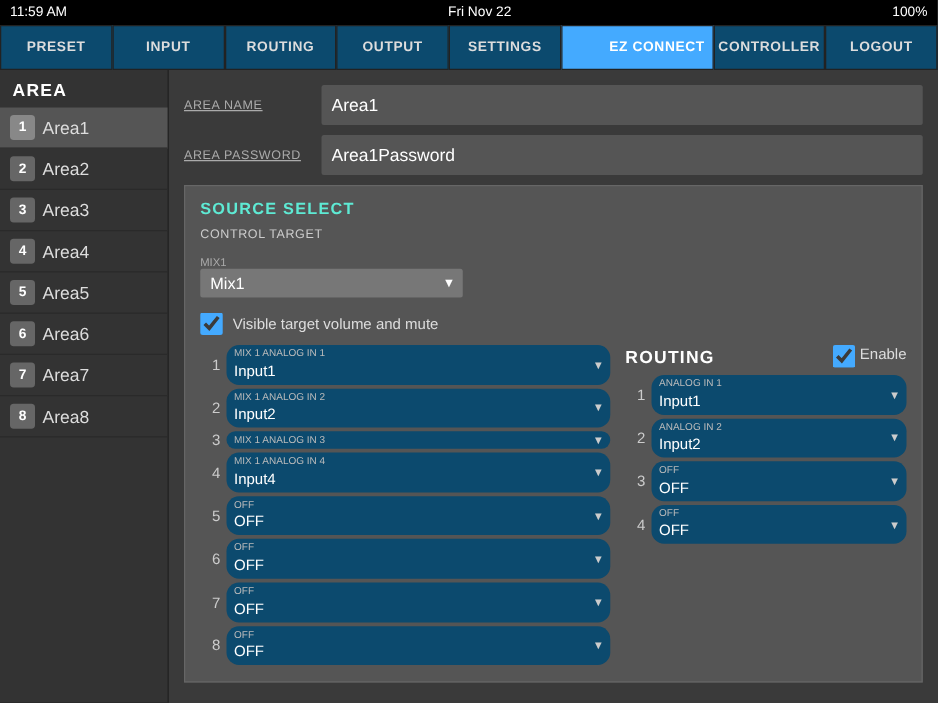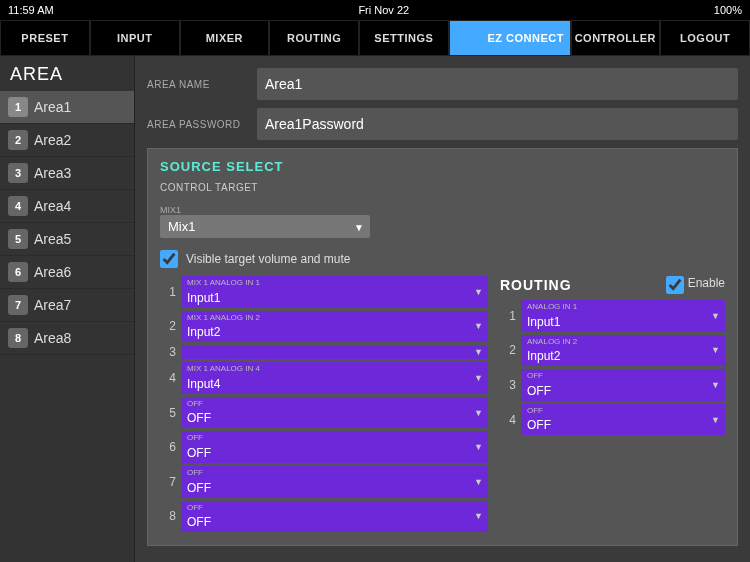--- a/index.html
+++ b/index.html
@@ -32,21 +32,21 @@
       align-items: stretch;
     }
     .nav-tab {
       flex: 1;
       display: flex;
       align-items: center;
       justify-content: center;
       font-size: 11px;
       font-weight: bold;
       color: #ddd;
-      background: #000000;
+      background: #0c4a6e;
       border: 1px solid #222;
       cursor: pointer;
       letter-spacing: 0.5px;
     }
     .nav-tab.active {
       background: #4af;
       color: #fff;
       padding-left: 32px;
     }
 
@@ -58,22 +58,22 @@
 
     
     #sidebar {
       width: 135px;
       background: #333;
       border-right: 1px solid #222;
       padding-top: 0;
     }
     #sidebar-title {
       color: #fff;
-      font-size: 18px;
-      font-weight: normal;
+      font-size: 14px;
+      font-weight: bold;
       padding: 8px 10px 6px 10px;
       letter-spacing: 1px;
     }
     .sidebar-item {
       display: flex;
       align-items: center;
       padding: 6px 8px;
       font-size: 14px;
       color: #ddd;
       border-bottom: 1px solid #2a2a2a;
@@ -110,20 +110,21 @@
     .field-row {
       display: flex;
       align-items: center;
       margin-bottom: 8px;
     }
     .field-label {
       font-size: 10px;
       color: #aaa;
       width: 110px;
       letter-spacing: 0.5px;
+      text-decoration: underline;
     }
     .field-input {
       flex: 1;
       background: #555;
       border: none;
       color: #fff;
       font-size: 14px;
       padding: 4px 8px;
       height: 32px;
       border-radius: 2px;
@@ -218,22 +219,22 @@
       width: 16px;
       font-size: 12px;
       color: #ccc;
       display: flex;
       align-items: center;
       justify-content: flex-end;
       margin-right: 5px;
     }
     .row-content-col {
       flex: 1;
-      background: #6d28d9;
-      border-radius: 0;
+      background: #0c4a6e;
+      border-radius: 10px;
       padding: 2px 24px 2px 6px;
       position: relative;
     }
     .row-content-col .row-sublabel {
       font-size: 8px;
       color: #bbb;
       line-height: 1.2;
     }
     .row-content-col select {
       appearance: none;
@@ -285,22 +286,22 @@
 
 <div id="status-bar">
   <span>11:59 AM</span>
   <span>Fri Nov 22</span>
   <span>100%</span>
 </div>
 
 <div id="nav-tabs">
     <div class="nav-tab">PRESET</div>
     <div class="nav-tab">INPUT</div>
-    <div class="nav-tab">MIXER</div>
     <div class="nav-tab">ROUTING</div>
+    <div class="nav-tab">OUTPUT</div>
     <div class="nav-tab">SETTINGS</div>
     <div class="nav-tab active">EZ CONNECT</div>
     <div class="nav-tab">CONTROLLER</div>
     <div class="nav-tab">LOGOUT</div>
   </div>
 
 <div id="main">
 
   <div id="sidebar">
     <div id="sidebar-title">AREA</div>
@@ -376,21 +377,21 @@
             <div class="source-row-full">
               <div class="row-num-col">1</div>
               <div class="row-content-col"><div class="row-sublabel">MIX 1 ANALOG IN 1</div><select><option value="Input1">Input1</option><option value="Input2">Input2</option><option value="Input3">Input3</option><option value="Input4">Input4</option><option value="OFF">OFF</option></select><span class="arr">▼</span></div>
             </div>
             <div class="source-row-full">
               <div class="row-num-col">2</div>
               <div class="row-content-col"><div class="row-sublabel">MIX 1 ANALOG IN 2</div><select><option value="Input1">Input1</option><option value="Input2" selected="">Input2</option><option value="Input3">Input3</option><option value="Input4">Input4</option><option value="OFF">OFF</option></select><span class="arr">▼</span></div>
             </div>
             <div class="source-row-full">
               <div class="row-num-col">3</div>
-              <div class="row-content-col"><span class="arr">▼</span></div>
+              <div class="row-content-col"><div class="row-sublabel">MIX 1 ANALOG IN 3</div><span class="arr">▼</span></div>
             </div>
             <div class="source-row-full">
               <div class="row-num-col">4</div>
               <div class="row-content-col"><div class="row-sublabel">MIX 1 ANALOG IN 4</div><select><option value="Input1">Input1</option><option value="Input2">Input2</option><option value="Input3">Input3</option><option value="Input4" selected="">Input4</option><option value="OFF">OFF</option></select><span class="arr">▼</span></div>
             </div>
             <div class="source-row-full">
               <div class="row-num-col">5</div>
               <div class="row-content-col"><div class="row-sublabel">OFF</div><select><option value="OFF">OFF</option><option value="Input1">Input1</option><option value="Input2">Input2</option></select><span class="arr">▼</span></div>
             </div>
             <div class="source-row-full">

